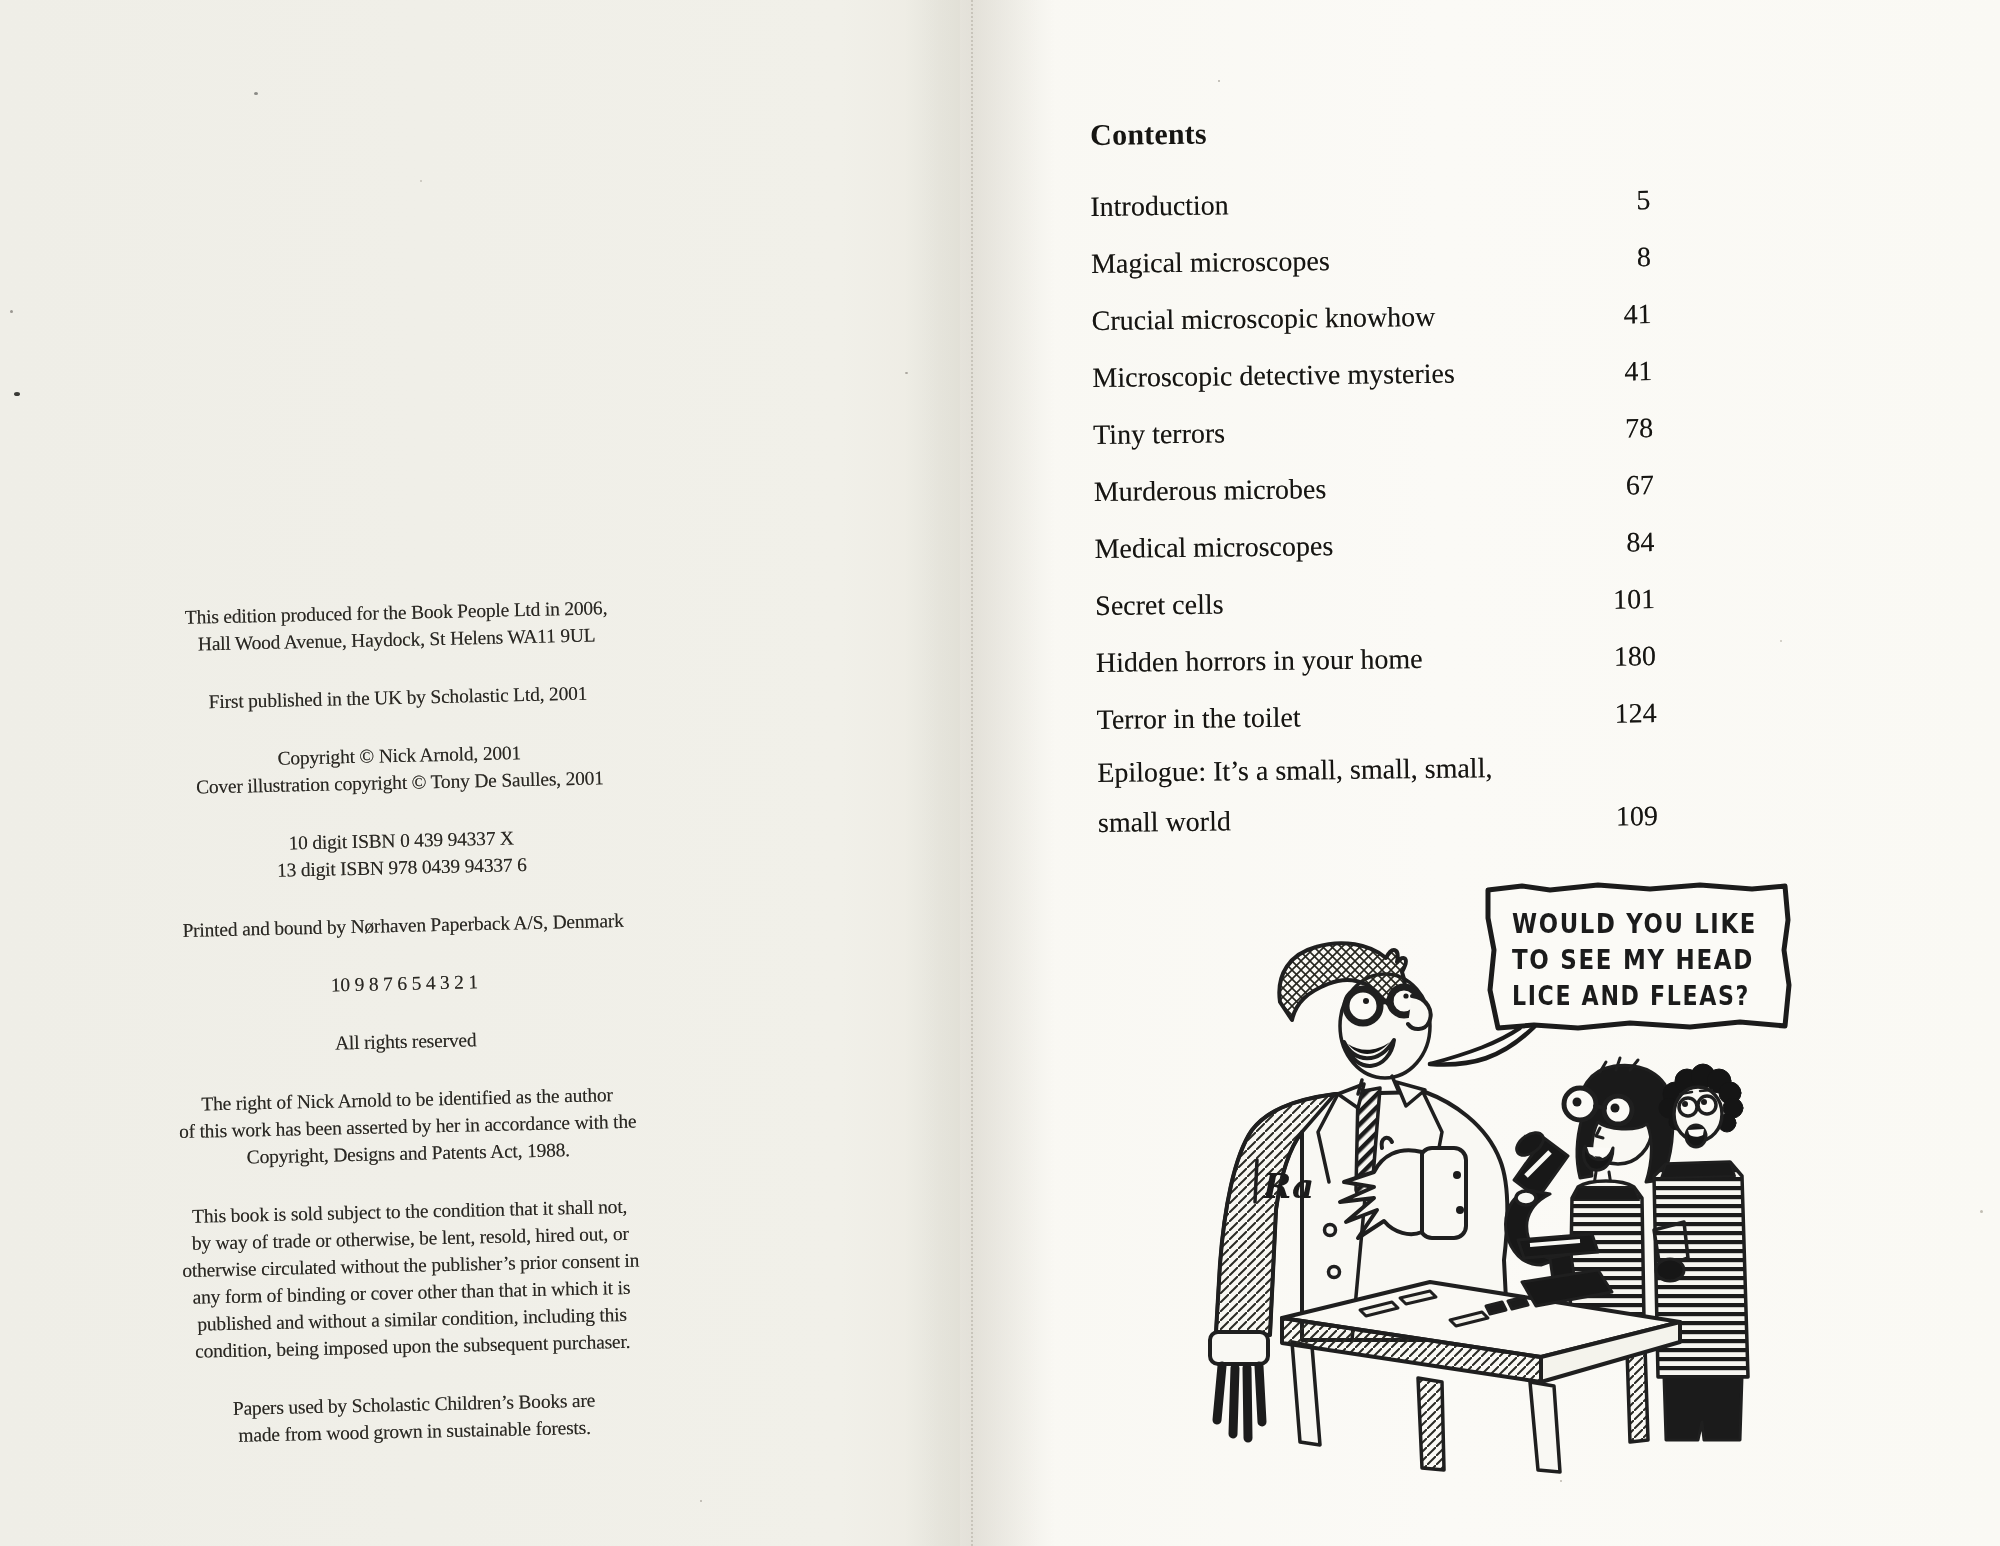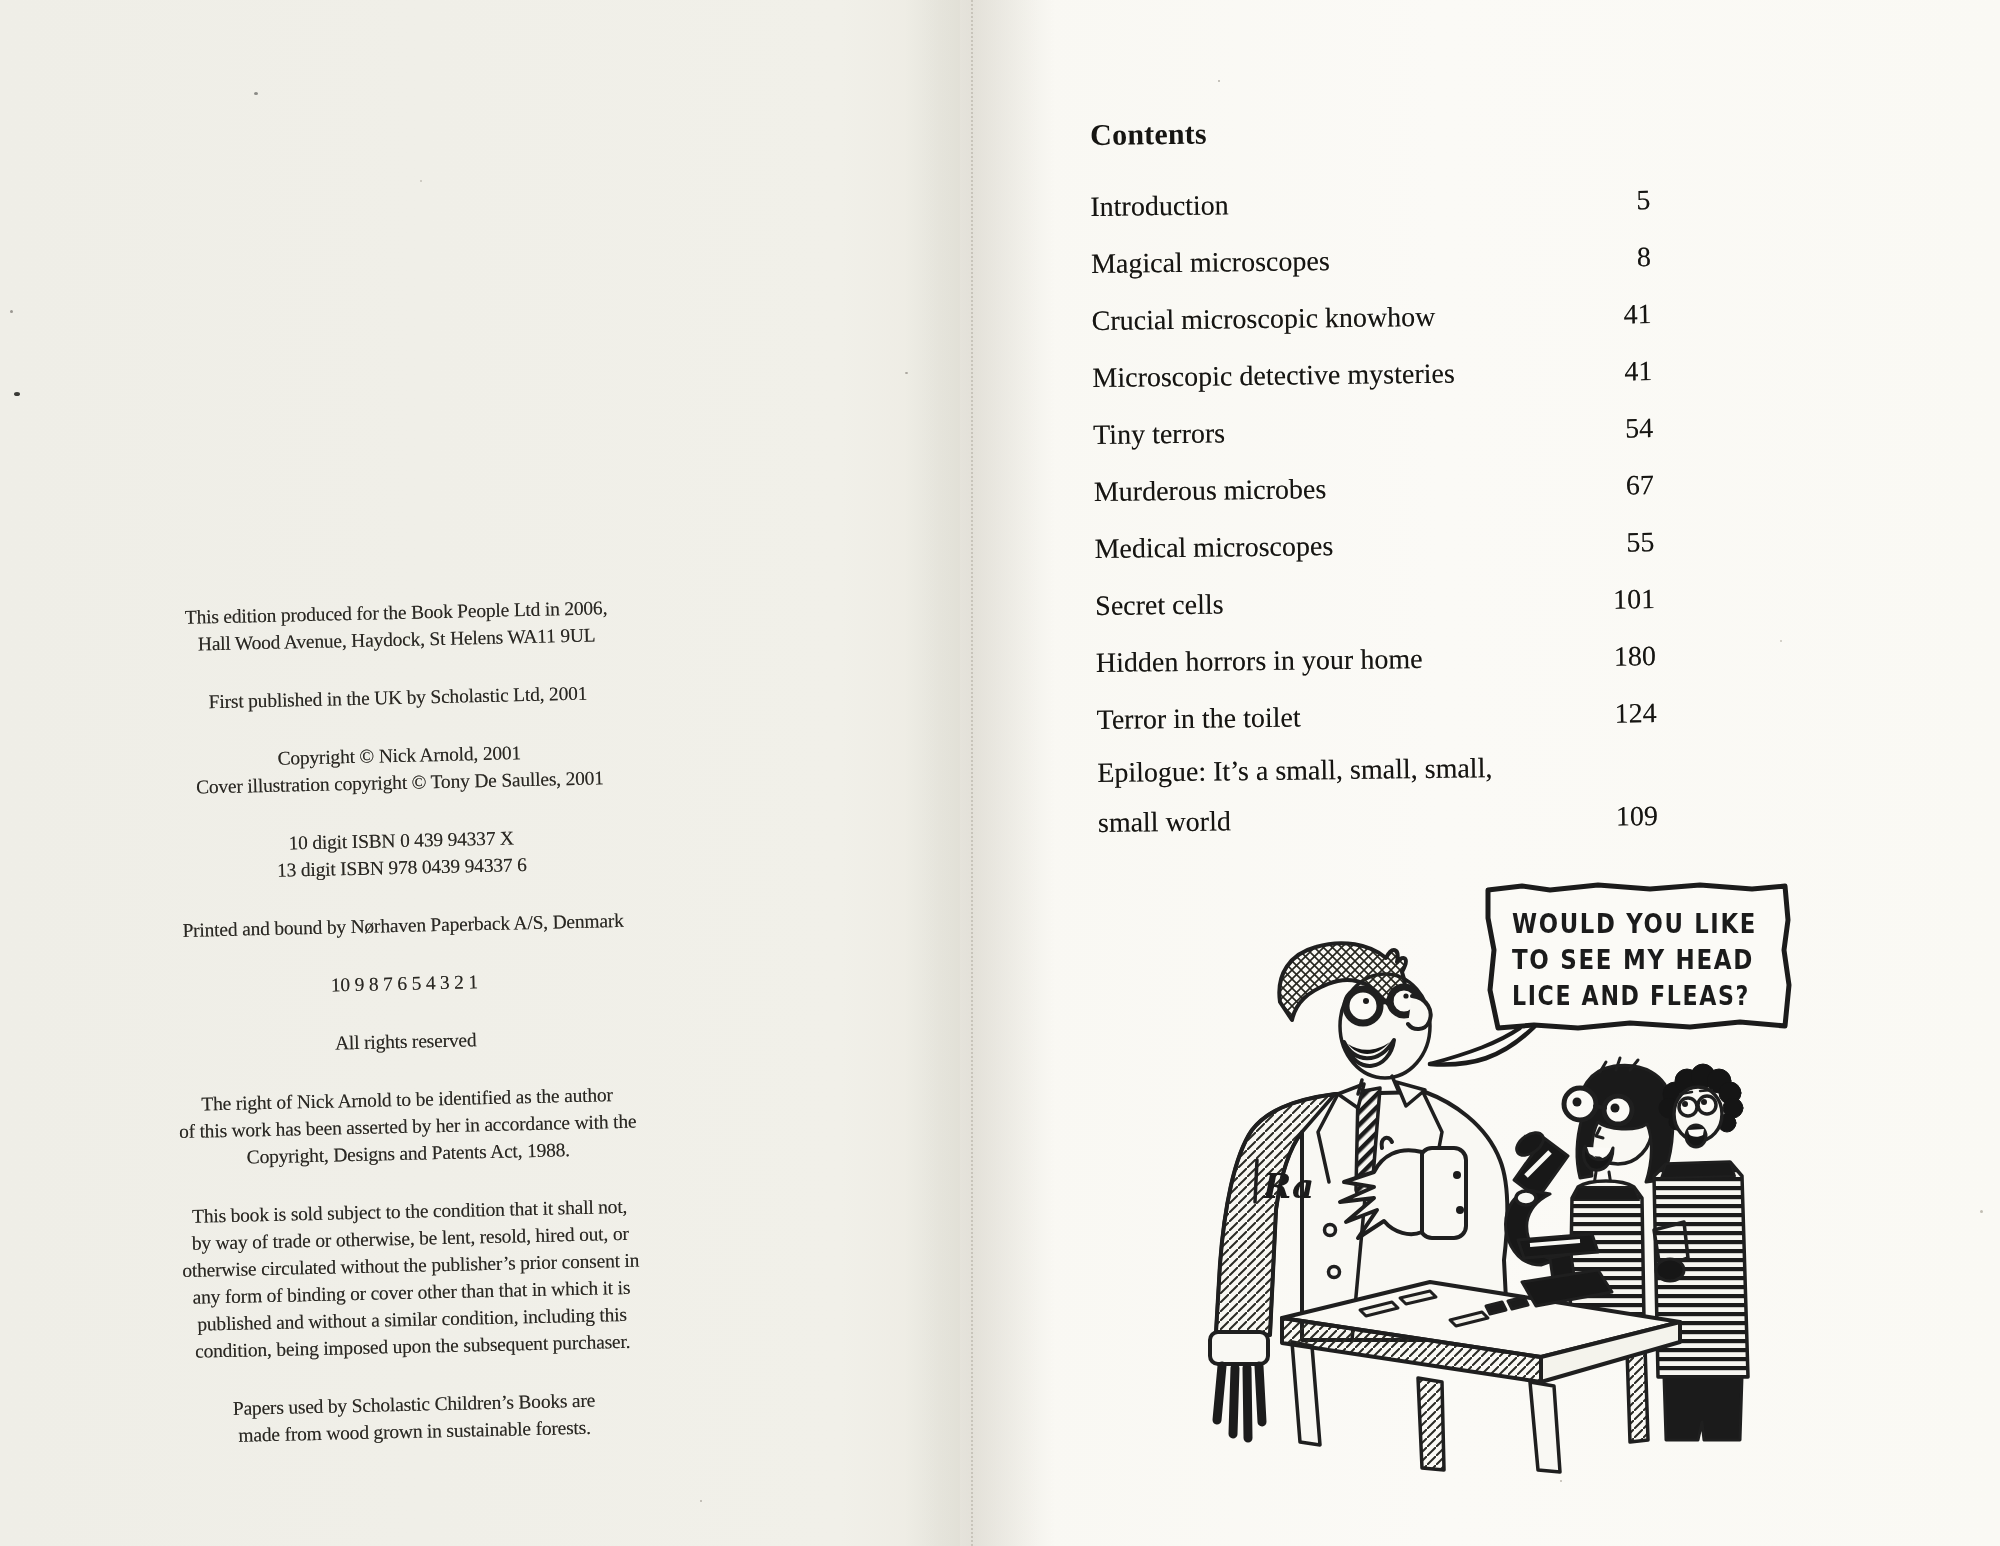--- a/index.html
+++ b/index.html
@@ -128,29 +128,29 @@
     <div class="toc-row">
       <span>Crucial microscopic knowhow</span>
       <span class="toc-page">41</span>
     </div>
     <div class="toc-row">
       <span>Microscopic detective mysteries</span>
       <span class="toc-page">41</span>
     </div>
     <div class="toc-row">
       <span>Tiny terrors</span>
-      <span class="toc-page">54</span>
+      <span class="toc-page">78</span>
     </div>
     <div class="toc-row">
       <span>Murderous microbes</span>
       <span class="toc-page">67</span>
     </div>
     <div class="toc-row">
       <span>Medical microscopes</span>
-      <span class="toc-page">55</span>
+      <span class="toc-page">84</span>
     </div>
     <div class="toc-row">
       <span>Secret cells</span>
       <span class="toc-page">101</span>
     </div>
     <div class="toc-row">
       <span>Hidden horrors in your home</span>
       <span class="toc-page">180</span>
     </div>
     <div class="toc-row">

